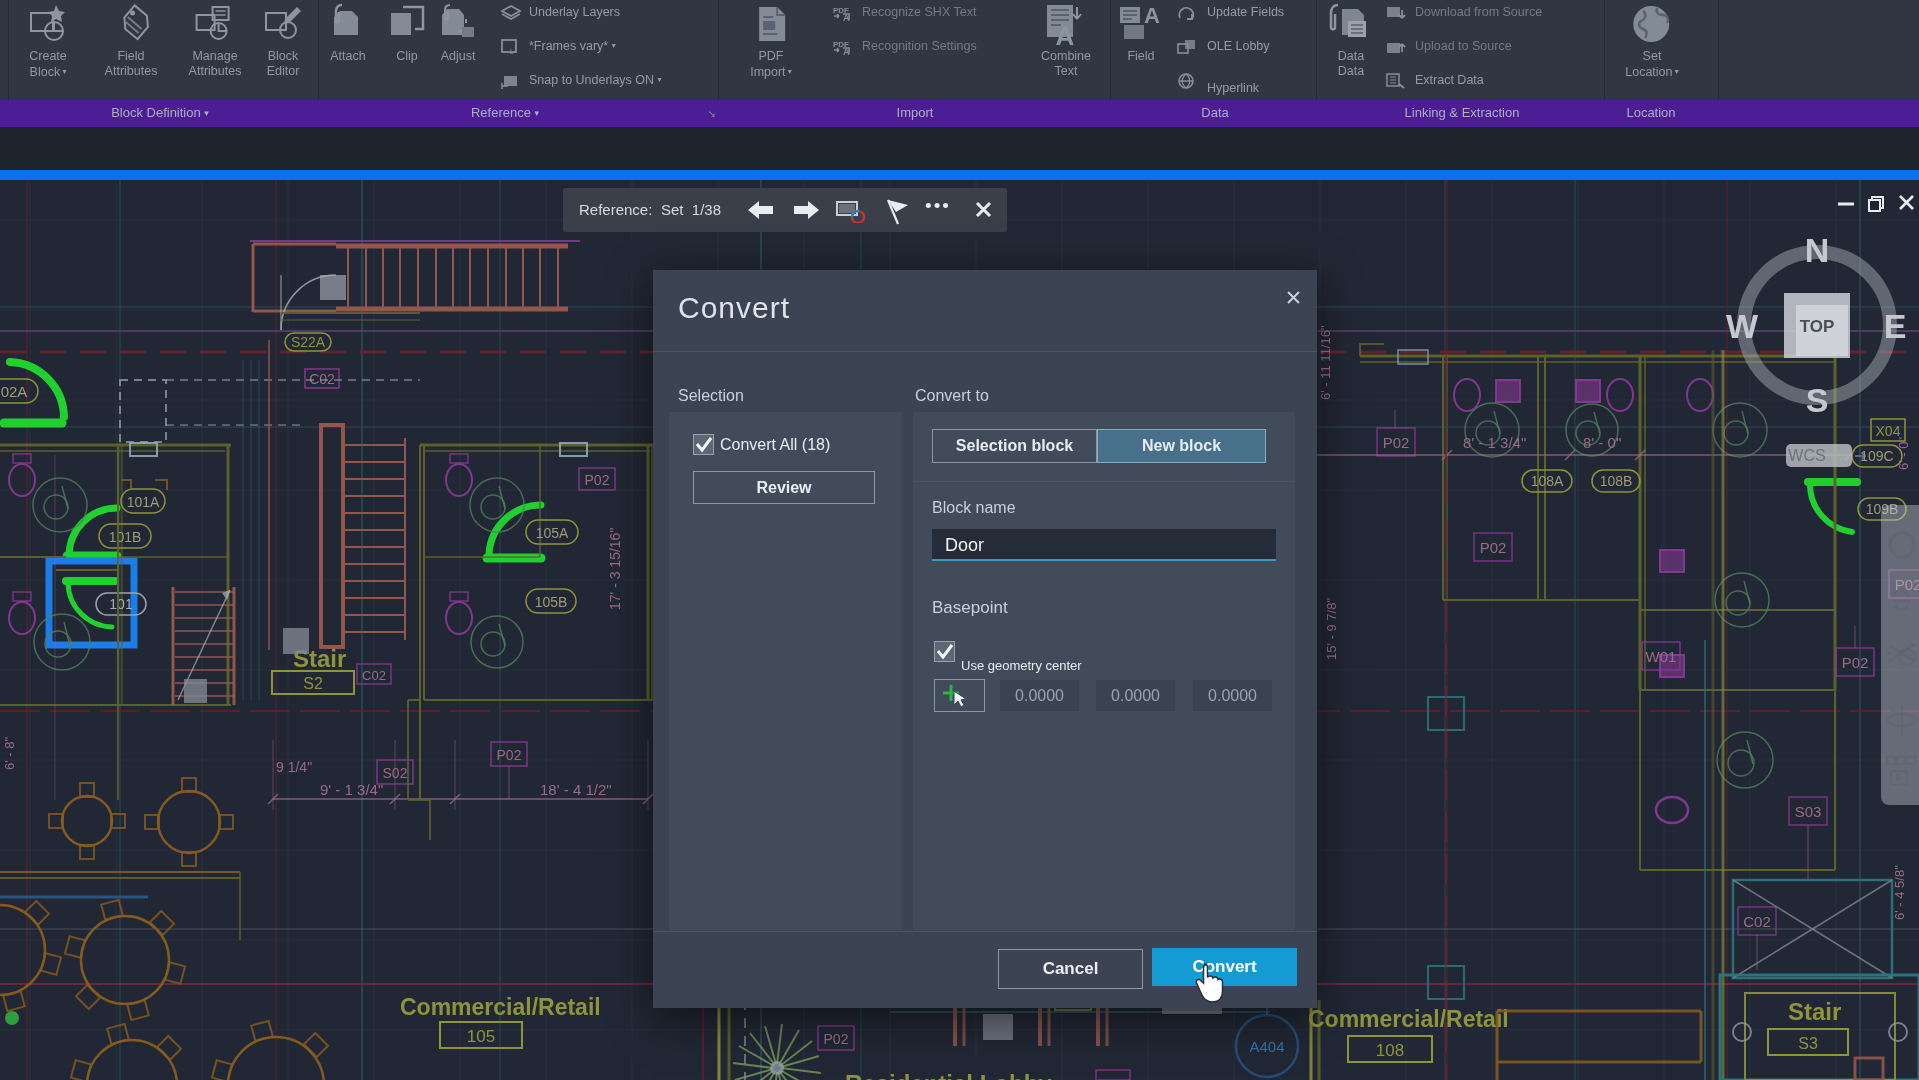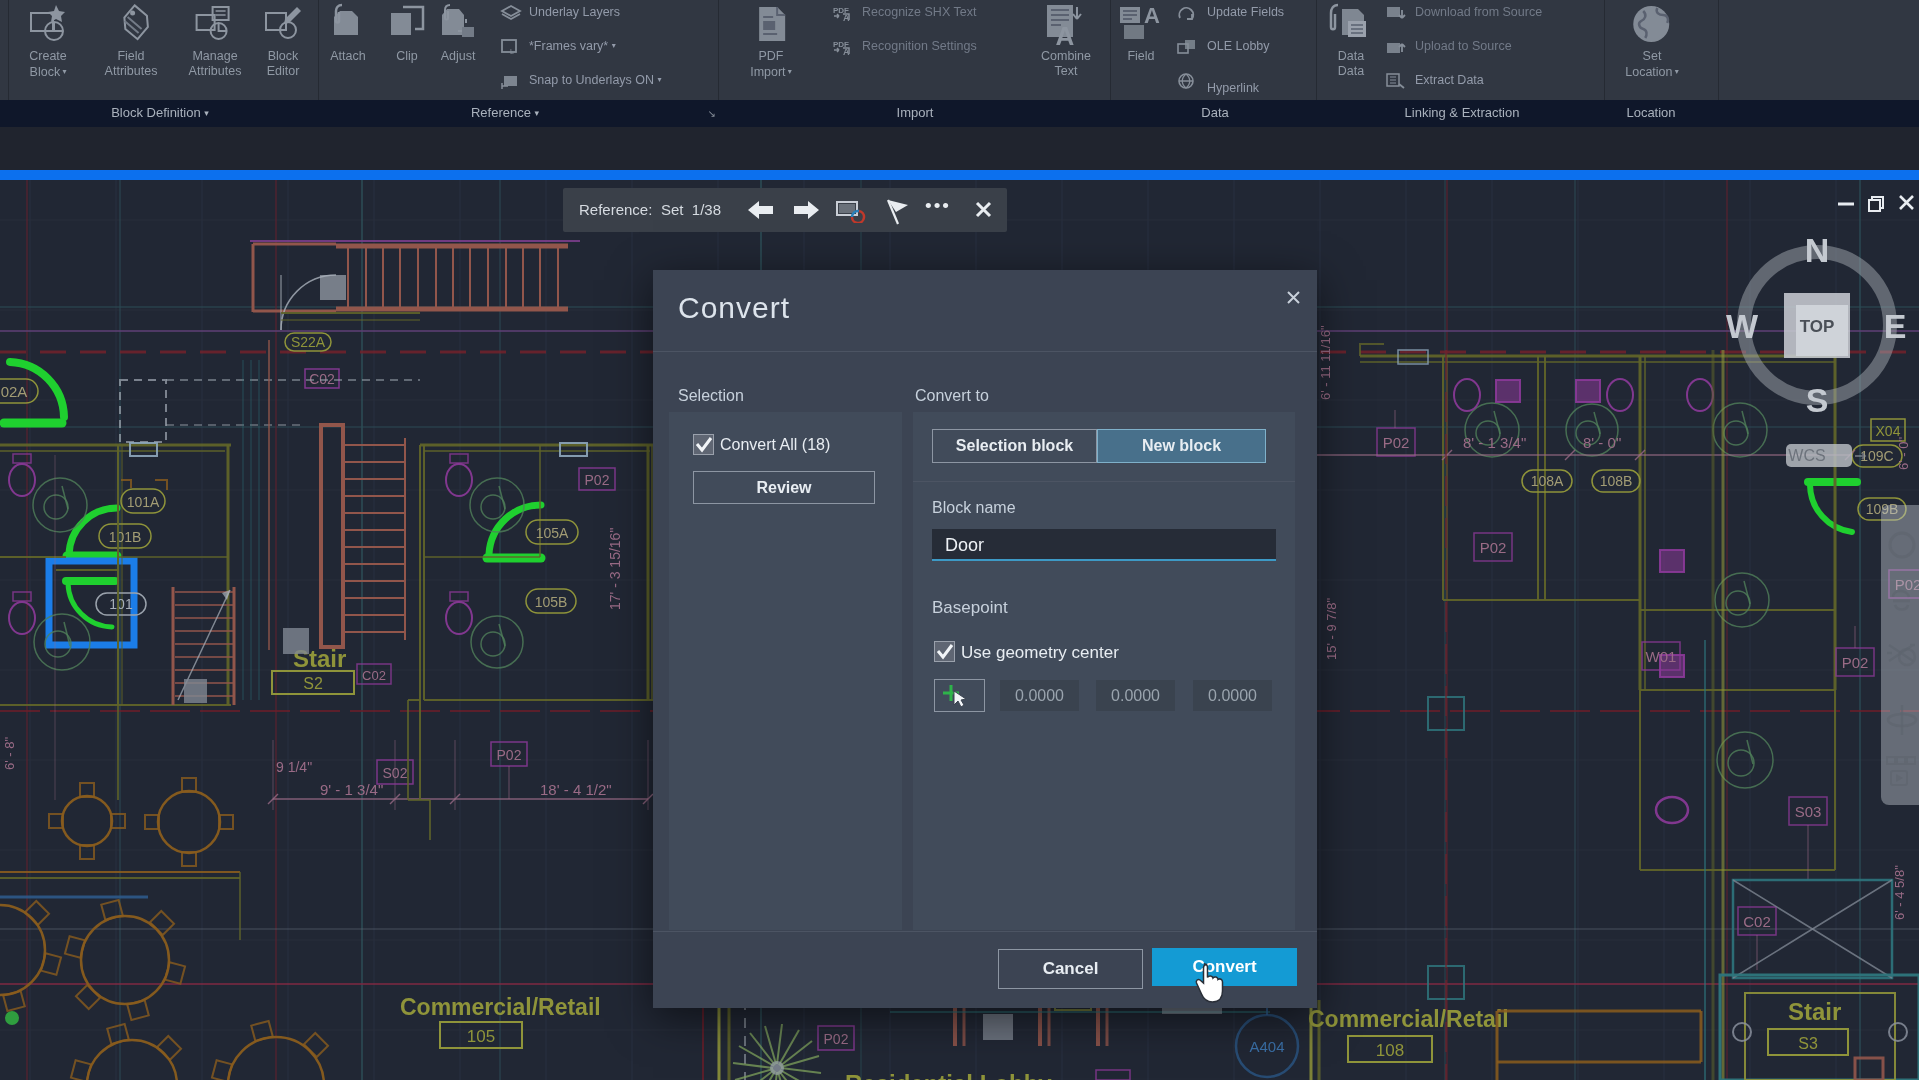--- a/index.html
+++ b/index.html
@@ -1,20 +1,20 @@
 <!DOCTYPE html>
 <html><head>
 <meta charset="utf-8">
 <style>
 html,body{margin:0;padding:0;background:#14181f;}
 #app{position:relative;width:1919px;height:1080px;overflow:hidden;background:#212734;font-family:"Liberation Sans",sans-serif;}
 .abs{position:absolute;}
 
 .ribbon{position:absolute;left:0;top:0;width:1919px;height:127px;background:#313742;}
-.riblabels{position:absolute;left:0;top:100px;width:1919px;height:27px;background:#0f172a;}
+.riblabels{position:absolute;left:0;top:100px;width:1919px;height:27px;background:#4c1d95;}
 .plabel{position:absolute;top:5px;font-size:13px;color:#aab2bd;white-space:nowrap;transform:translateX(-50%);}
 .sep{position:absolute;top:0;width:1px;height:127px;background:#252a33;}
 .bigbtn{position:absolute;top:0;text-align:center;transform:translateX(-50%);color:#9099a5;font-size:12.5px;line-height:15px;white-space:nowrap;}
 .rowitem{position:absolute;color:#939baa;font-size:12.5px;white-space:nowrap;}
 .rowdim{color:#727a88;}
 .gap{position:absolute;left:0;top:127px;width:1919px;height:43px;background:#20242e;}
 .blue{position:absolute;left:0;top:170px;width:1919px;height:10px;background:#0c70ee;}
 
 .detect{position:absolute;left:563px;top:188px;width:444px;height:44px;background:#3a4049;border-radius:2px;color:#d6dbe1;font-size:15px;}
 
@@ -709,21 +709,21 @@
 <div class="btn" style="left:444px;top:159px;width:167px;height:32px;line-height:32px;background:#48708b;border-color:#7fb1ca">New block</div>
 <div class="abs" style="left:260px;top:211px;width:382px;height:1px;background:#4c5463"></div>
 <div class="seclabel" style="left:279px;top:229px;font-size:16px">Block name</div>
 <div class="abs" style="left:279px;top:259px;width:344px;height:30px;background:#262c37;border-bottom:2px solid #3d9ac6"></div>
 <div class="abs" style="left:292px;top:265px;font-size:18px;color:#eef2f6">Door</div>
 <div class="seclabel" style="left:279px;top:328px;font-size:17px">Basepoint</div>
 <div class="cb" style="left:281px;top:371px"></div>
 <svg class="abs" style="left:281px;top:371px" width="21" height="21">
         <path d="M4,10 l5,6 9,-12" stroke="#f2f5f8" stroke-width="3" fill="none"></path>
       </svg>
-<div class="cbtext" style="left:308px;top:373px;font-size:17px">Use geometry center</div>
+<div class="cbtext" style="left:308px;top:388px;font-size:13px">Use geometry center</div>
 <div class="btn" style="left:281px;top:409px;width:49px;height:31px"></div>
 <svg class="abs" style="left:287px;top:413px" width="36" height="26">
 <path d="M11,2 v16 M3,10 h16" stroke="#2eb34a" stroke-width="3"></path>
 <path d="M14,8 l0,14 4,-4 3,6 3,-2 -3,-5 5,-1 z" fill="#f2f5f8" stroke="#3a4350" stroke-width="1"></path>
 </svg>
 <div class="field" style="left:347px;top:410px;width:79px;height:31px;line-height:31px">0.0000</div>
 <div class="field" style="left:443px;top:410px;width:79px;height:31px;line-height:31px">0.0000</div>
 <div class="field" style="left:540px;top:410px;width:79px;height:31px;line-height:31px">0.0000</div>
 <div class="ftline"></div>
 <div class="btn" style="left:345px;top:679px;width:143px;height:38px;line-height:38px;font-size:17px">Cancel</div>

